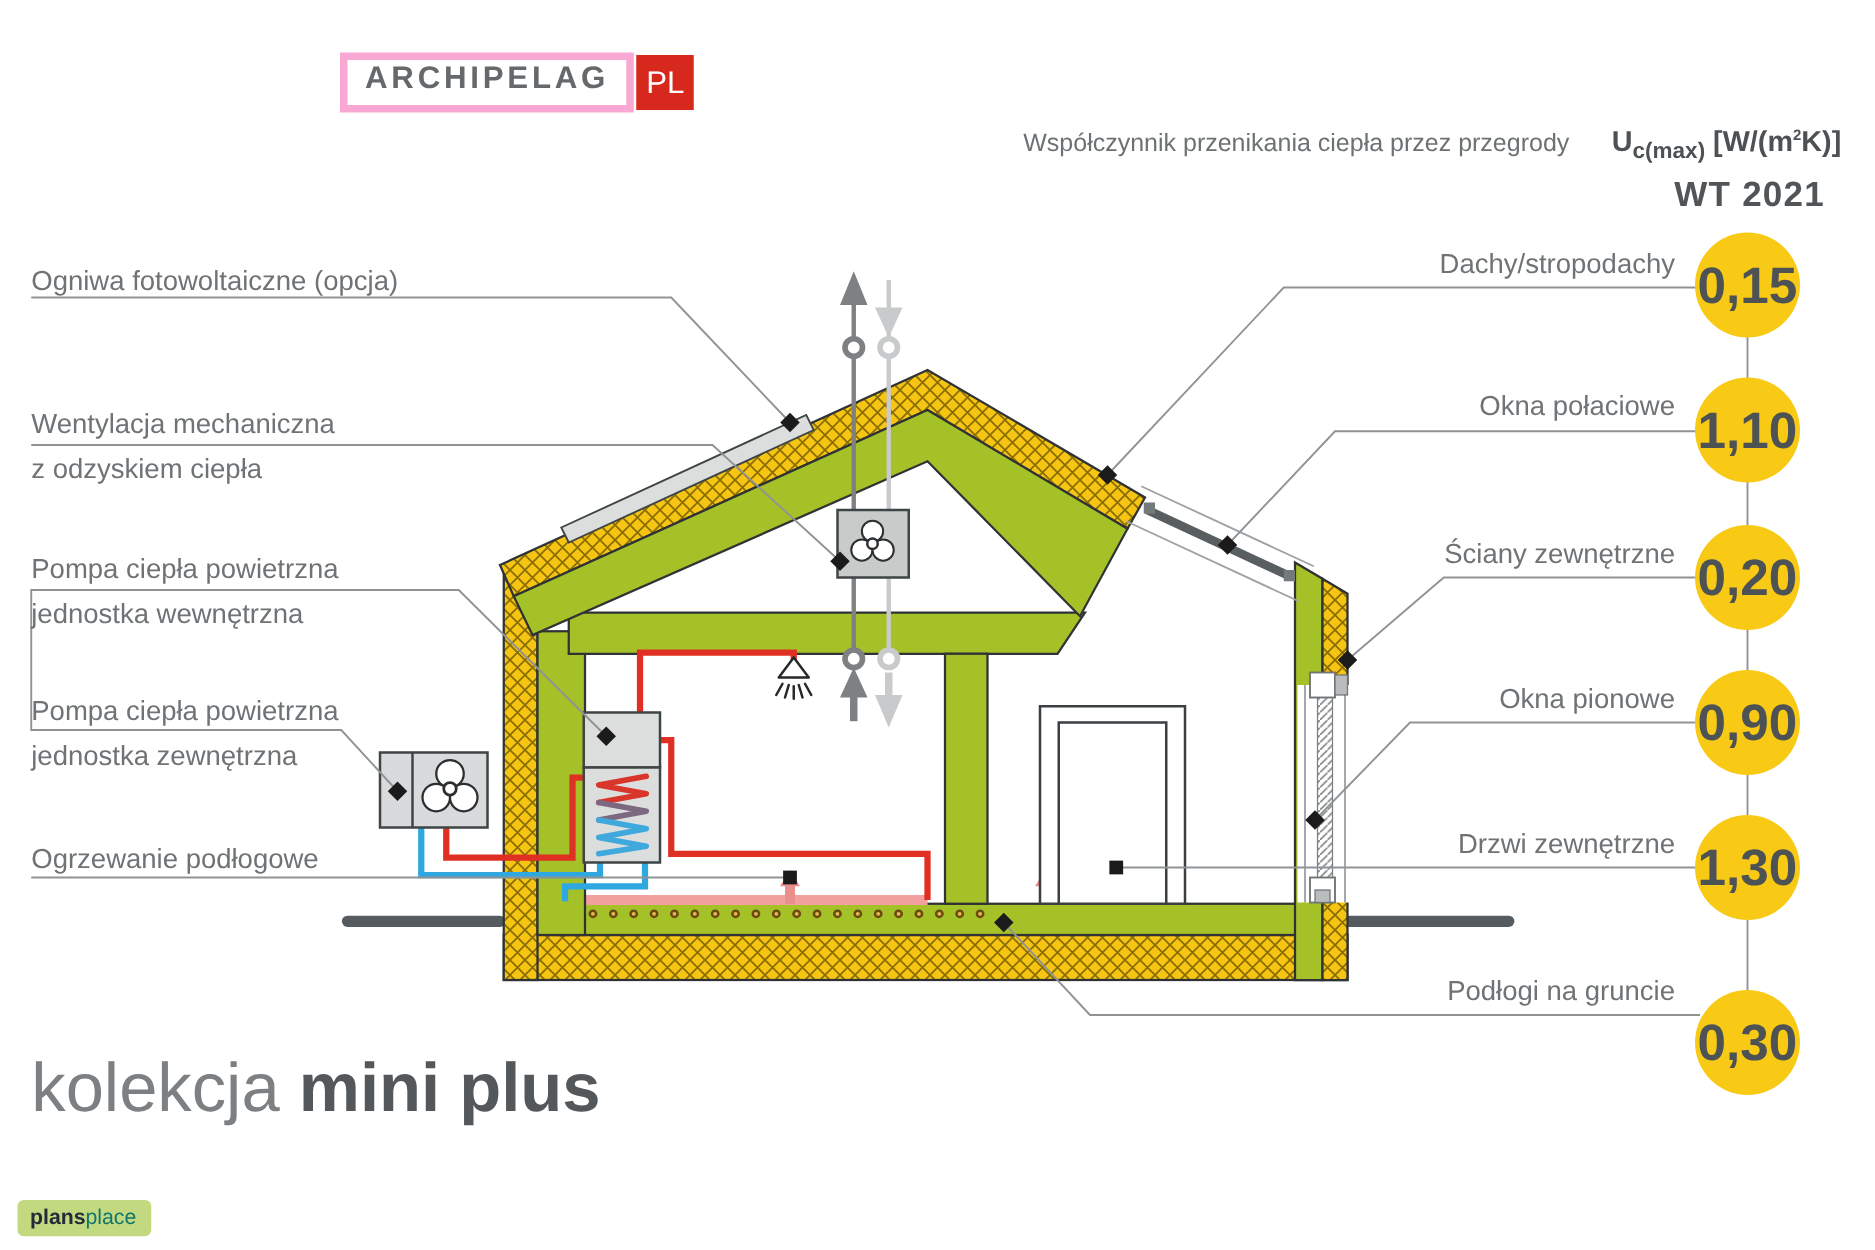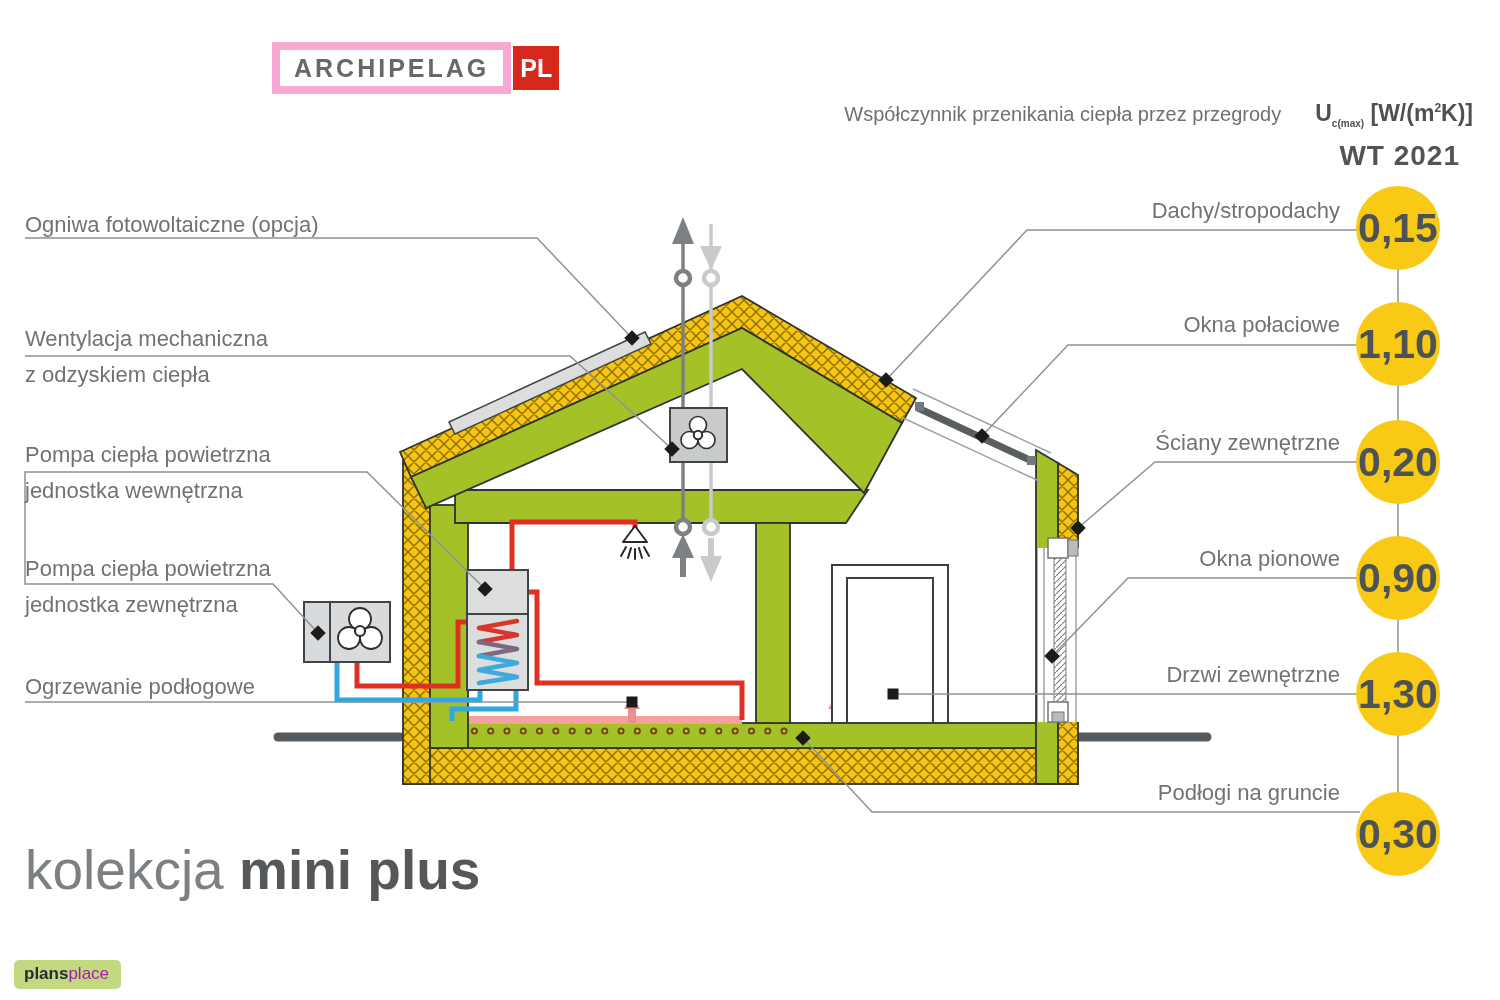--- a/index.html
+++ b/index.html
@@ -7,31 +7,31 @@
     --pipe-red:#e03024; --pipe-blue:#2fa8e1; --brand-red:#d7281e; --logo-green:#c3d97f;
   }
   html,body{margin:0;padding:0;background:#fff;}
   #stage{position:relative;width:1500px;height:1000px;background:#fff;overflow:hidden;
          font-family:"Liberation Sans", sans-serif;}
   #art{position:absolute;left:0;top:0;z-index:1;}
   .txt{position:absolute;z-index:2;}
 
   
   .logo{left:272px;top:42px;display:flex;align-items:center;}
-  .logo-box{border:8px solid #f9a8d4;background:#fff;height:36px;display:flex;align-items:center;
+  .logo-box{border:6px solid #f9a8d4;background:#fff;height:36px;display:flex;
             padding:0 14px;}
   .logo-name{font-weight:bold;font-size:25px;letter-spacing:3px;color:#66696b;}
-  .logo-pl{background:var(--brand-red);color:#fff;font-weight:bold;font-size:25px;height:44px;width:46px;
+  .logo-pl{background:var(--brand-red);color:#fff;font-weight:normal;font-size:25px;height:44px;width:46px;
            display:flex;align-items:center;justify-content:center;margin-left:2px;}
 
   
   .hdr{top:100px;right:27px;display:flex;align-items:baseline;gap:34px;}
   .hdr-sub{font-size:20px;color:#6d7173;text-align:center;}
   .hdr-u{font-size:23px;font-weight:bold;color:#4d5154;}
-  .hdr-u sub{font-size:10px;}
+  .hdr-u sub{font-size:18px;}
   .hdr-u sup{font-size:12px;}
   .hdr-wt{top:140px;right:40px;font-size:28px;font-weight:bold;color:#515558;letter-spacing:1px;}
 
   
   .llabel{left:25px;font-size:22px;color:#6f7376;line-height:26px;}
 
   
   .rlabel{right:160px;font-size:22px;color:#6f7376;text-align:left;}
 
   .circle{position:absolute;left:1356px;width:84px;height:84px;border-radius:50%;z-index:2;
@@ -39,21 +39,21 @@
           font-size:41px;font-weight:bold;color:#4d5254;}
 
   
   .title{left:25px;top:838px;font-size:55px;color:#7c8083;}
   .title b{color:#54585b;}
 
   
   .pill{left:14px;top:960px;background:var(--logo-green);border-radius:5px;padding:4px 12px 5px 10px;
         font-size:17px;}
   .pill b{color:#232b39;font-weight:bold;}
-  .pill span{color:#a21caf;text-align:right;}
+  .pill span{color:#0f766e;text-align:right;}
 
   
   .fill-green{fill:var(--wall-green);stroke:#2f3335;stroke-width:1.8;}
   .fill-ins{fill:url(#ins);stroke:#2f3335;stroke-width:1.8;}
   .pipe-r{stroke:var(--pipe-red);stroke-width:5;fill:none;}
   .pipe-b{stroke:var(--pipe-blue);stroke-width:5;fill:none;}
   .leader{stroke:#8f9395;stroke-width:1.5;fill:none;}
   .mark{fill:#1b1b1b;}
 </style>
 </head>

